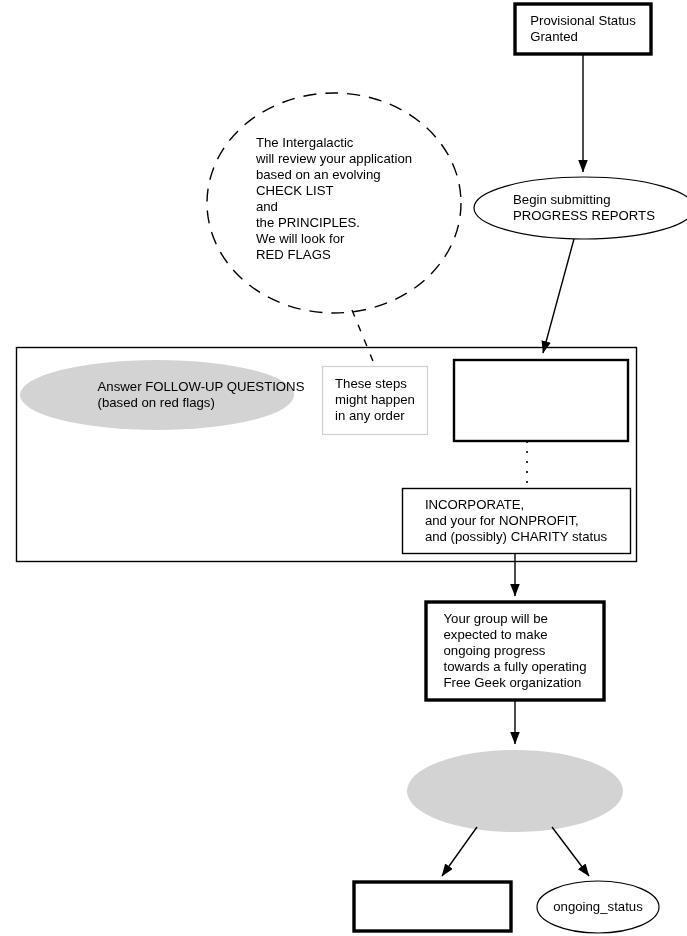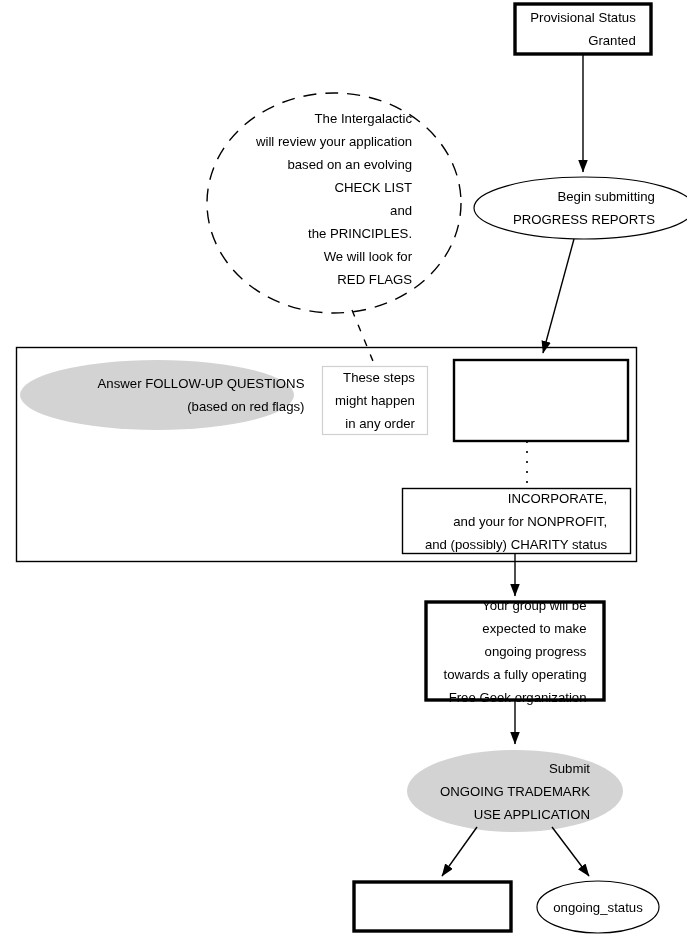--- a/index.html
+++ b/index.html
@@ -23,25 +23,25 @@
   }
   svg.flow {
     position: absolute;
     left: 0;
     top: 0;
     width: 687px;
     height: 936px;
   }
   .node-label {
     position: absolute;
-    text-align: right;
+    text-align: left;
     color: #000000;
     font-family: "Liberation Sans", sans-serif;
     font-size: 13.2px;
-    line-height: 23px;
+    line-height: 16px;
     white-space: pre;
     pointer-events: none;
     letter-spacing: 0px;
   }
   .lbl-center {
     transform: translate(-50%, -50%);
   }
 </style>
 </head>
 <body>
@@ -122,21 +122,18 @@
   <div class="node-label lbl-center" style="left:516px; top:521px;">INCORPORATE,
 and your for NONPROFIT,
 and (possibly) CHARITY status</div>
 
   <div class="node-label lbl-center" style="left:515px; top:651px;">Your group will be
 expected to make
 ongoing progress
 towards a fully operating
 Free Geek organization</div>
 
-  <div class="node-label lbl-center" style="left:515px; top:791px;">Submit
-ONGOING TRADEMARK
-USE APPLICATION</div>
 
   <div class="node-label lbl-center" style="left:432px; top:948px;margin-left:24px;">Application Rejected</div>
 
   <div class="node-label lbl-center" style="left:598px; top:907px;">ongoing_status</div>
 
 </div>
 
 </body></html>

